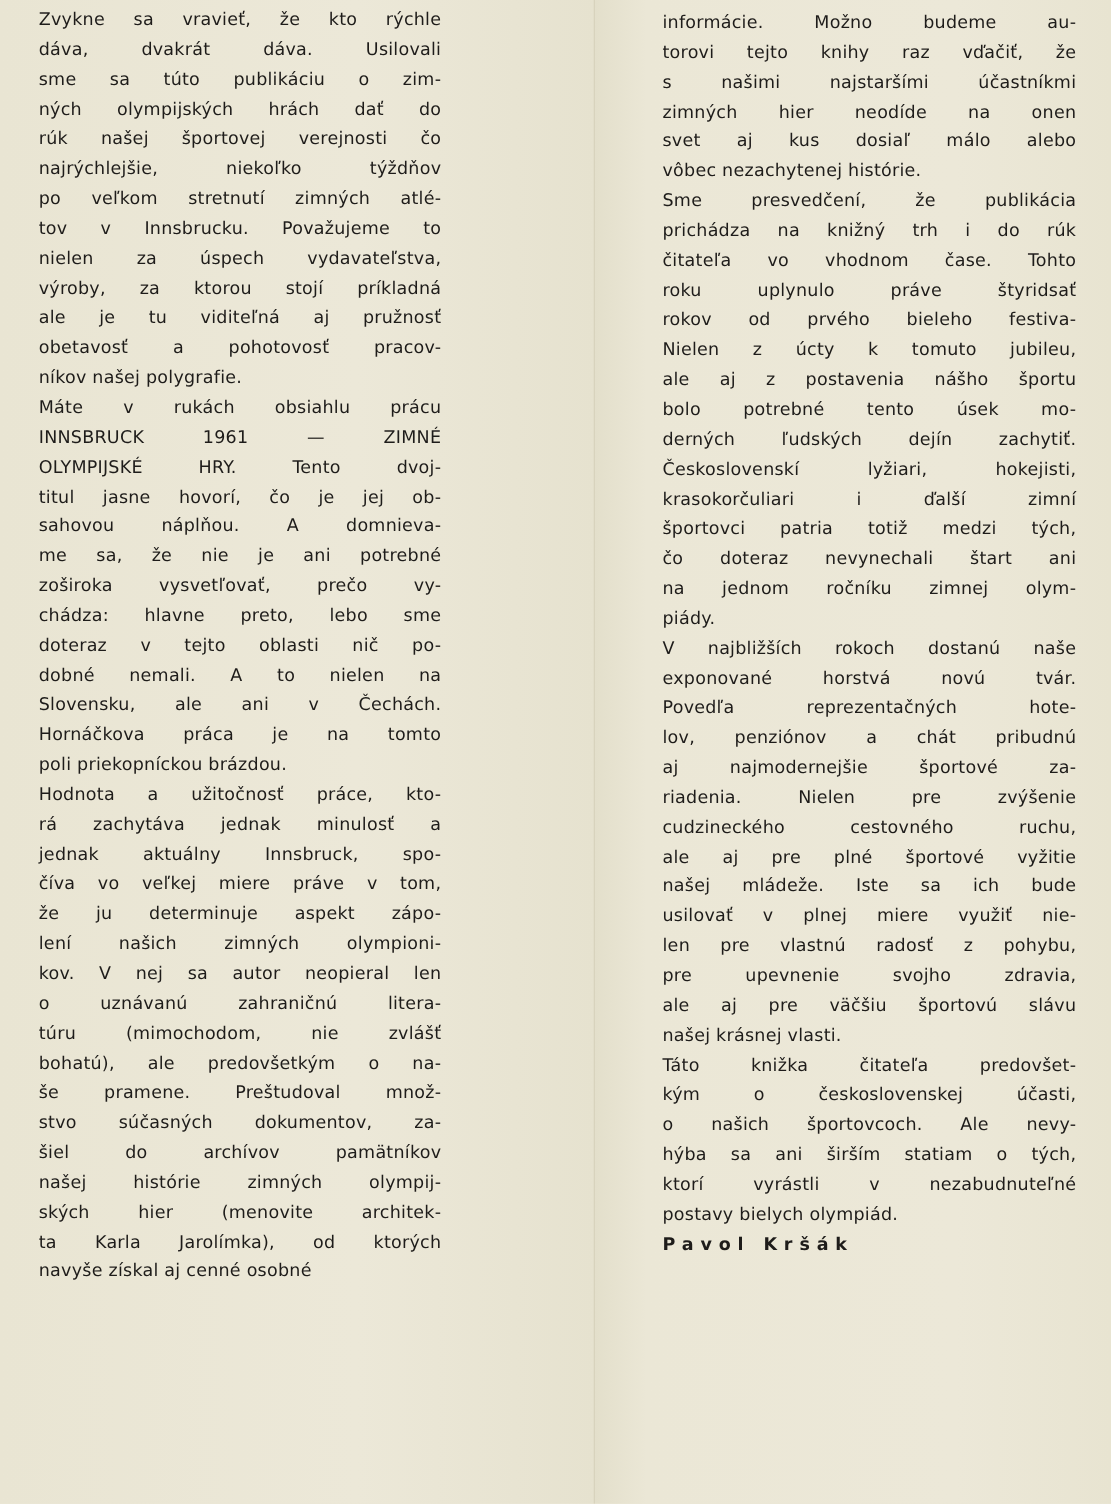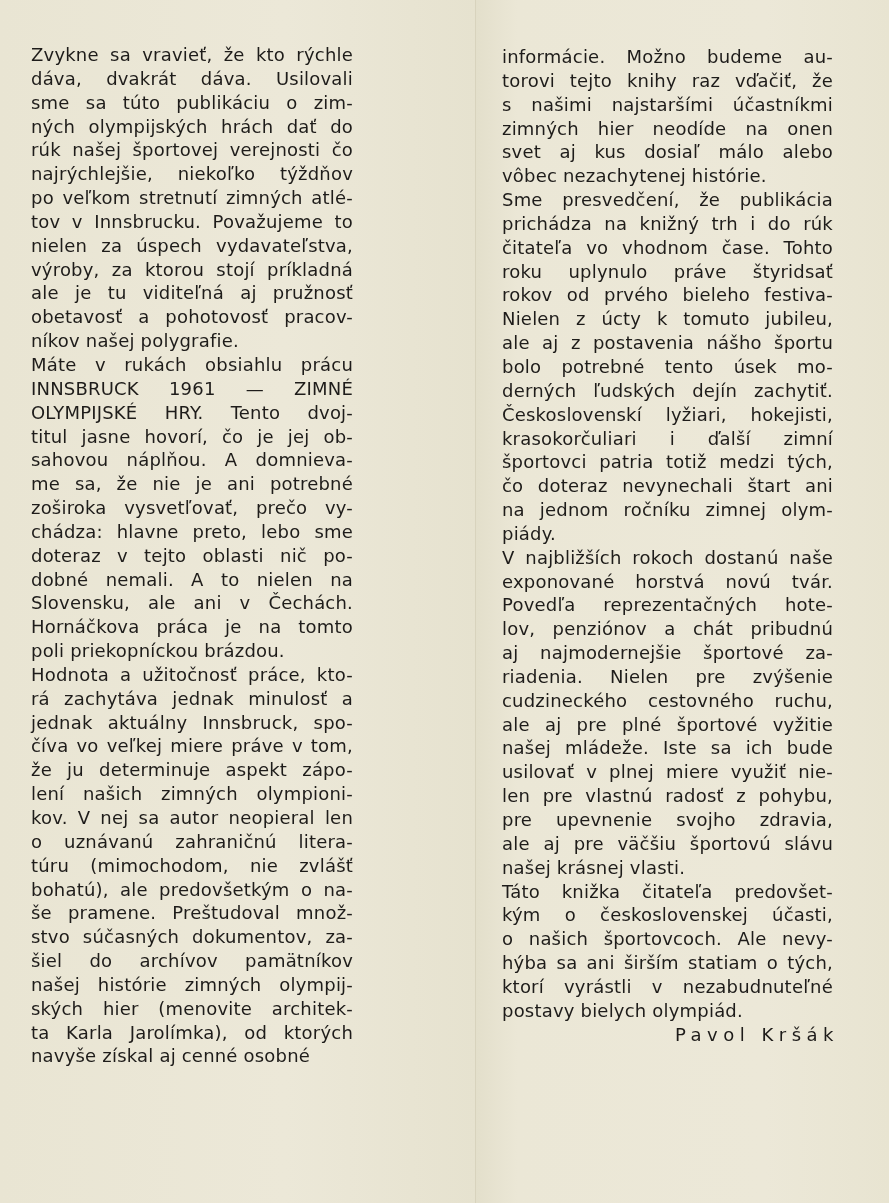--- a/index.html
+++ b/index.html
@@ -20,40 +20,39 @@
     .page-right {
       left: 476px; width: 413px;
       background: linear-gradient(90deg, #e3dfcb 0%, #ebe7d6 10%, #ece8d8 70%, #e8e4d1 100%);
     }
     .gutter {
       position: absolute; left: 475px; top: 0; width: 1px; height: 1203px;
       background: #d8d3bd;
     }
     .column {
       position: absolute;
-      font-size: 18px;
+      font-size: 14px;
       line-height: 23.85px;
       letter-spacing: 0.2px;
-      margin-top: 38px;
     }
     .col-left { left: 31px; top: 5px; width: 322px; }
-    .col-right { left: 502px; top: 7px; width: 331px; }
+    .col-right { left: 530px; top: 7px; width: 331px; }
     .line {
       display: block;
       white-space: nowrap;
       text-align: justify;
       text-align-last: justify;
       height: 23.85px;
     }
     .line.last { text-align-last: left; }
     .signature {
       display: block;
-      text-align: right;
       letter-spacing: 5.5px;
       margin-right: -6px;
+      font-weight: bold;
     }
   </style>
 </head>
 <body>
 
 <div class="page page-left"></div>
 <div class="page page-right"></div>
 <div class="gutter"></div>
 
 <div class="column col-left" id="col-left">

